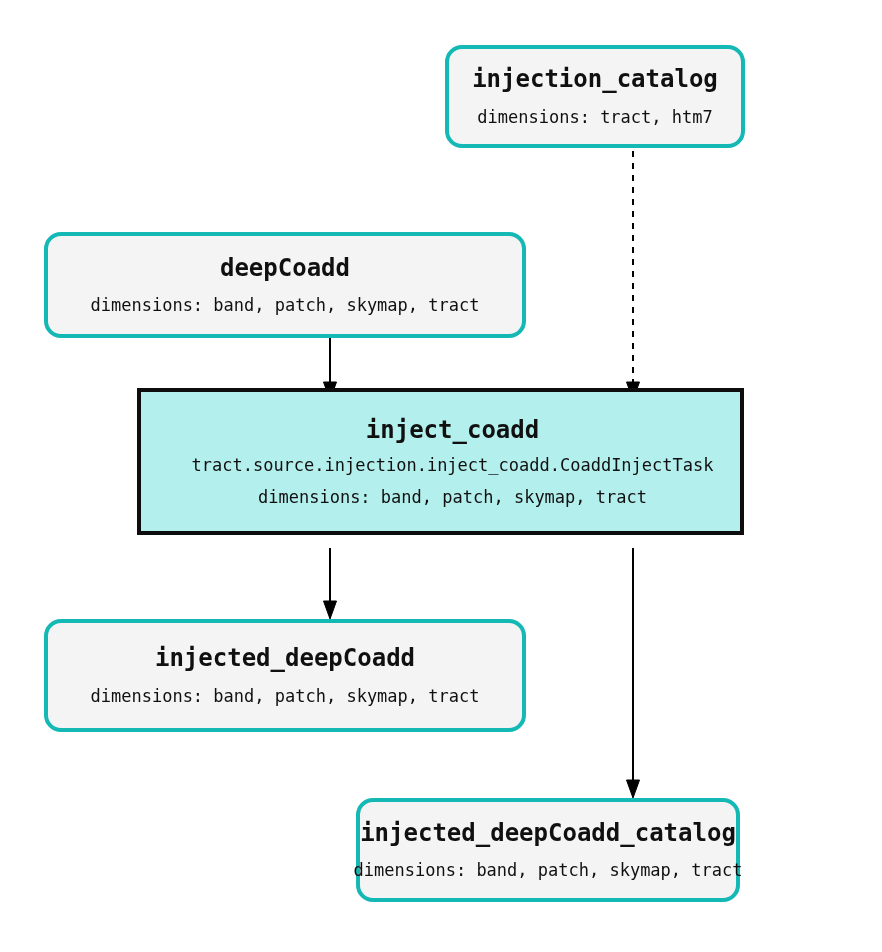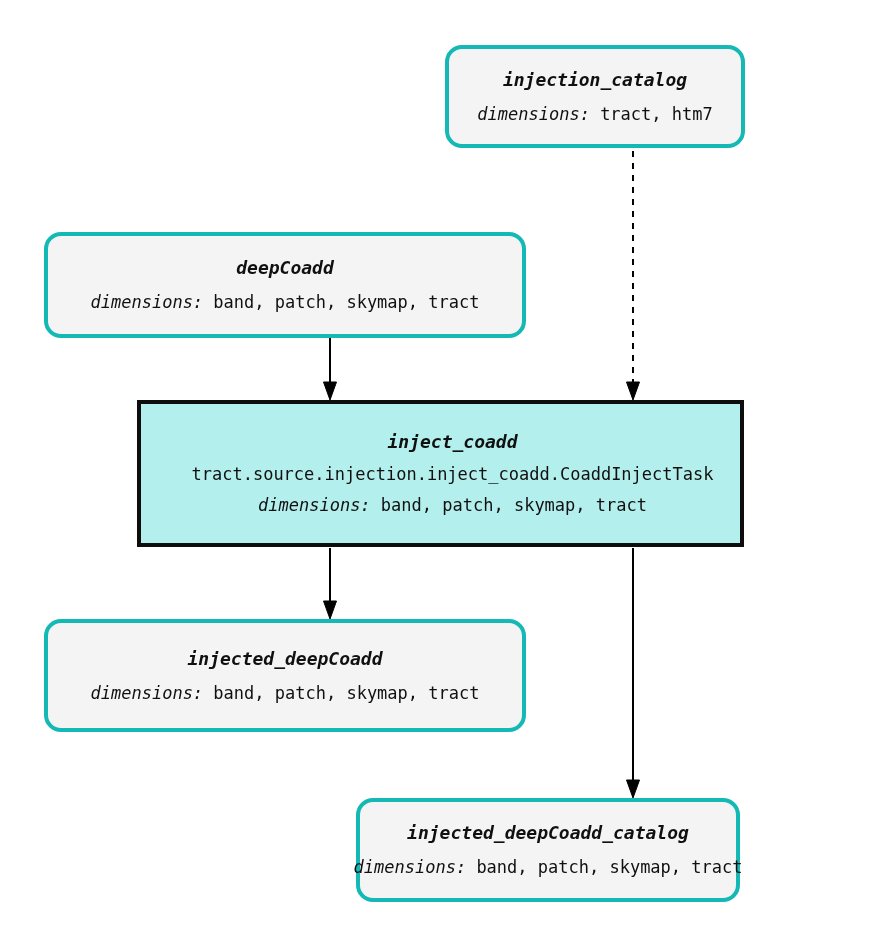--- a/index.html
+++ b/index.html
@@ -31,32 +31,30 @@
     border: 4px solid #14b8b4;
     border-radius: 17px;
   }
   .node.task {
     background: #b3efec;
     border: 4px solid #0d0d0d;
     border-radius: 0;
   }
   .node-title {
     font-weight: bold;
-    font-size: 18px;
+    font-size: 24px;
     line-height: 1.1;
     white-space: nowrap;
-    font-style: italic;
   }
   .node-line {
     font-size: 17px;
     line-height: 1.1;
     white-space: nowrap;
   }
   .dim-label {
-    font-style: italic;
   }
   #edges {
     position: absolute;
     left: 0;
     top: 0;
     width: 882px;
     height: 952px;
     pointer-events: none;
   }
   #edges line {
@@ -108,21 +106,21 @@
   </div>
 
   <div class="node dataset" style="left:44px; top:232px; width:482px; height:106px;">
     <div class="node-title">deepCoadd</div>
     <div class="node-line">
       <span class="dim-label">dimensions:</span>
       <span>band, patch, skymap, tract</span>
     </div>
   </div>
 
-  <div class="node task" style="left:137px; top:400px; width:607px; height:147px; gap:13px;padding-left:24px;">
+  <div class="node task" style="left:137px; top:388px; width:607px; height:147px; gap:13px;padding-left:24px;">
     <div class="node-title">inject_coadd</div>
     <div class="node-line">tract.source.injection.inject_coadd.CoaddInjectTask</div>
     <div class="node-line">
       <span class="dim-label">dimensions:</span>
       <span>band, patch, skymap, tract</span>
     </div>
   </div>
 
   <div class="node dataset" style="left:44px; top:619px; width:482px; height:113px;">
     <div class="node-title">injected_deepCoadd</div>

